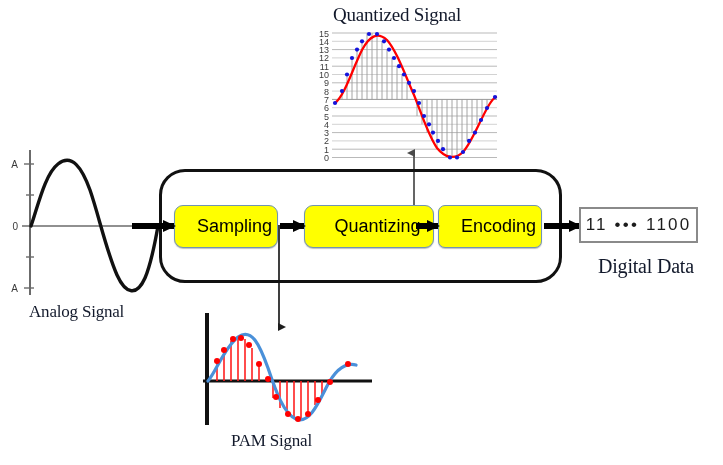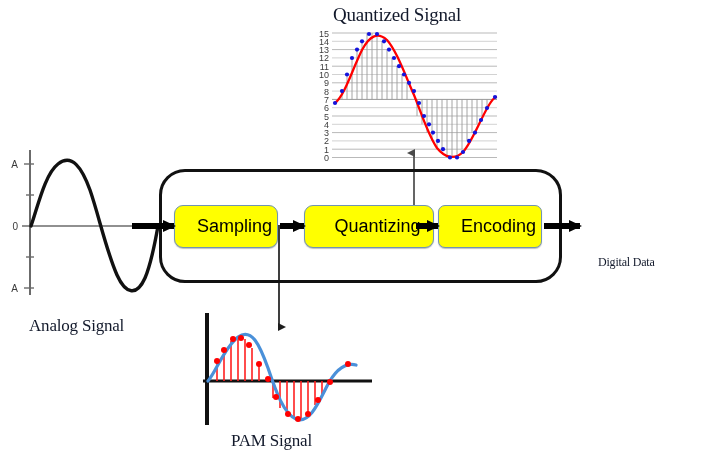--- a/index.html
+++ b/index.html
@@ -24,30 +24,30 @@
     color: #12192b;
     font-family: Liberation Serif, serif;
     white-space: nowrap;
     letter-spacing: -0.2px;
   }
   #quantized-title {
     left: 333px; top: 4px;
     font-size: 19px;
   }
   #analog-caption {
-    left: 29px; top: 316px;
+    left: 29px; top: 302px;
     font-size: 17px;
   }
   #pam-caption {
     left: 231px; top: 431px;
     font-size: 17px;
   }
   #digital-caption {
     left: 598px; top: 255px;
-    font-size: 12px;
+    font-size: 20px;
   }
 
   
   .proc-box {
     border: 1.5px solid #7094b4;
     border-radius: 9px;
     background: #ffff00;
     display: flex;
     align-items: center;
     justify-content: center;
@@ -311,15 +311,16 @@
       <marker id="fat" markerWidth="14" markerHeight="14" refX="11" refY="7" orient="auto" markerUnits="userSpaceOnUse">
         <path d="M 0,1 L 13,7 L 0,13 Z" fill="#000000"></path>
       </marker>
     </defs>
     <line x1="132" y1="226" x2="174" y2="226" stroke="#000000" stroke-width="6" marker-end="url(#fat)"></line>
     <line x1="280" y1="226" x2="304" y2="226" stroke="#000000" stroke-width="6" marker-end="url(#fat)"></line>
     <line x1="416" y1="226" x2="438" y2="226" stroke="#000000" stroke-width="6" marker-end="url(#fat)"></line>
     <line x1="544" y1="226" x2="580" y2="226" stroke="#000000" stroke-width="6" marker-end="url(#fat)"></line>
   </svg>
 
+  <div class="abs" id="digital-box">11 ••• 1100</div>
   <div class="abs caption" id="digital-caption">Digital Data</div>
 
 </div>
 
 </body></html>

